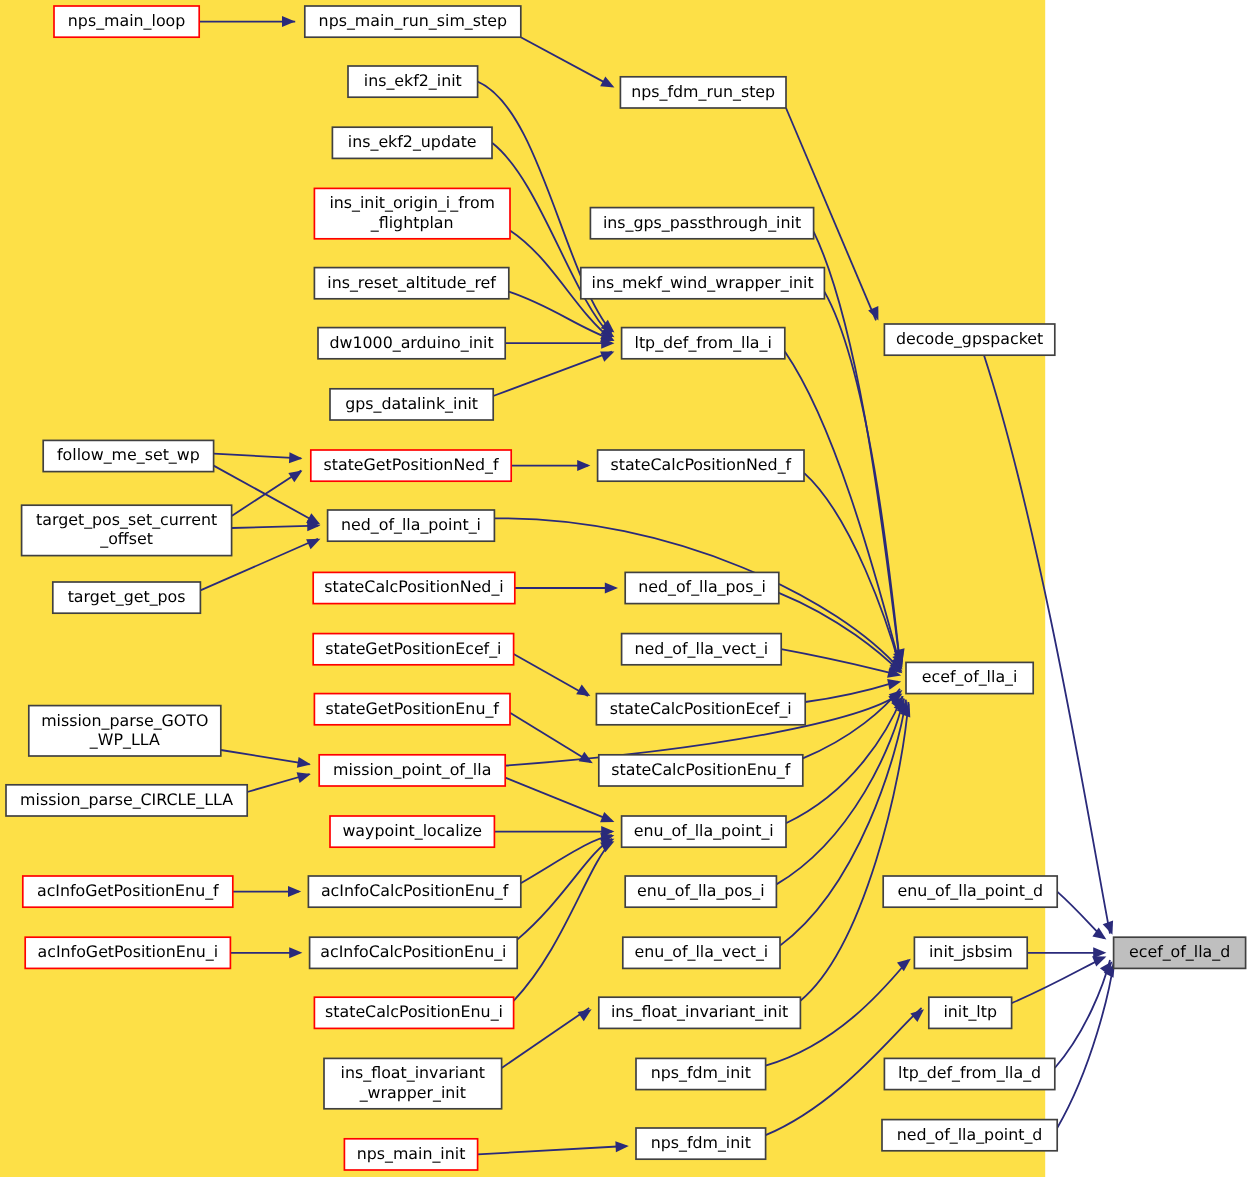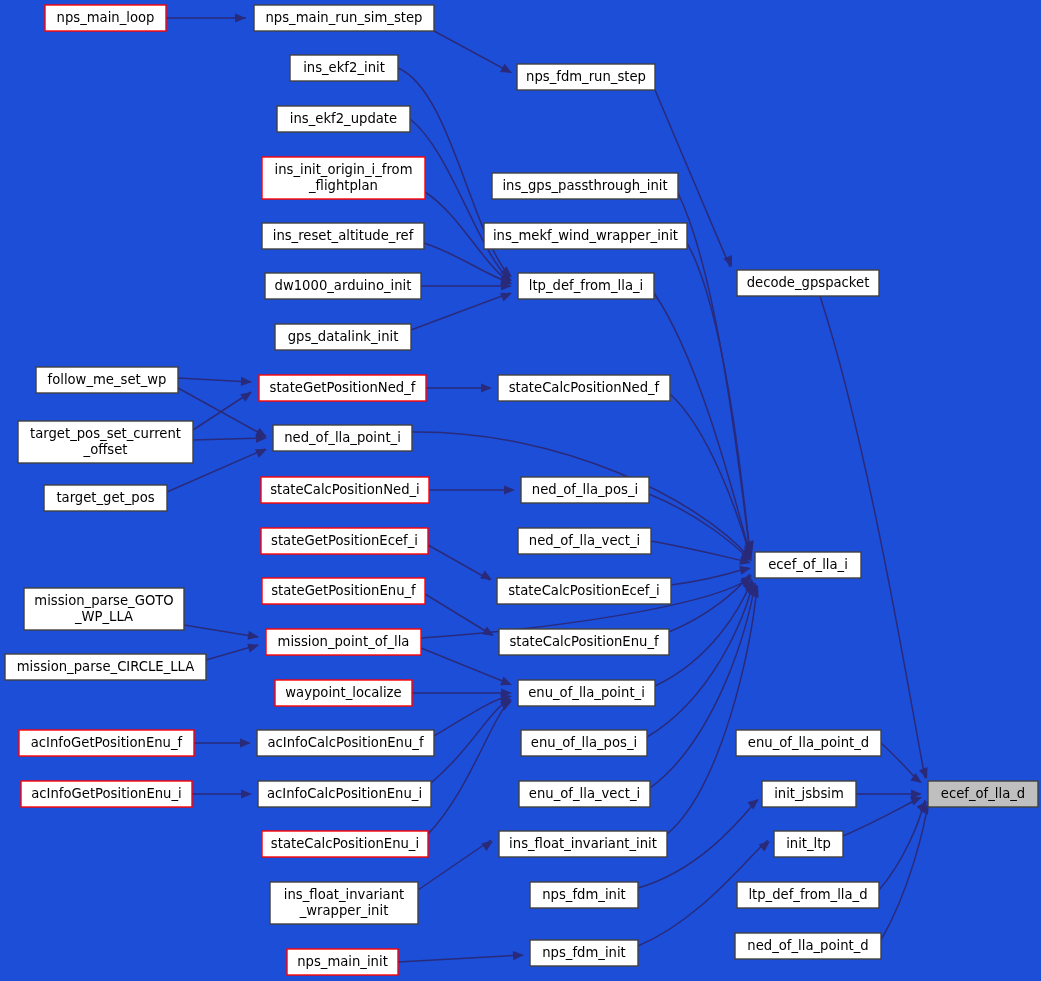--- a/index.html
+++ b/index.html
@@ -1,17 +1,17 @@
 <!DOCTYPE html>
 <html><head>
 <meta charset="utf-8">
 <style>
   html,body{margin:0;padding:0;background:#ffffff;}
   body{font-family:"DejaVu Sans","Liberation Sans",sans-serif;}
-  #callgraph{width:1041px;height:981px;position:relative;background:#1d4ed8;}
+  #callgraph{width:871px;height:981px;position:relative;background:#fde047;}
   svg{display:block;}
   .node-box{fill:#ffffff;stroke:#404040;stroke-width:1.4;}
   .node-box.red{stroke:#ff0000;stroke-width:1.4;}
   .node-box.target{fill:#bfbfbf;stroke:#404040;stroke-width:1.4;}
   .node-label{font-family:"DejaVu Sans","Liberation Sans",sans-serif;font-size:13.2px;fill:#000000;text-anchor:middle;dominant-baseline:middle;}
   .edge{fill:none;stroke:#2a2a7a;stroke-width:1.5;}
   .arrowhead{fill:#2a2a7a;stroke:none;}
 </style>
 </head>
 <body>

